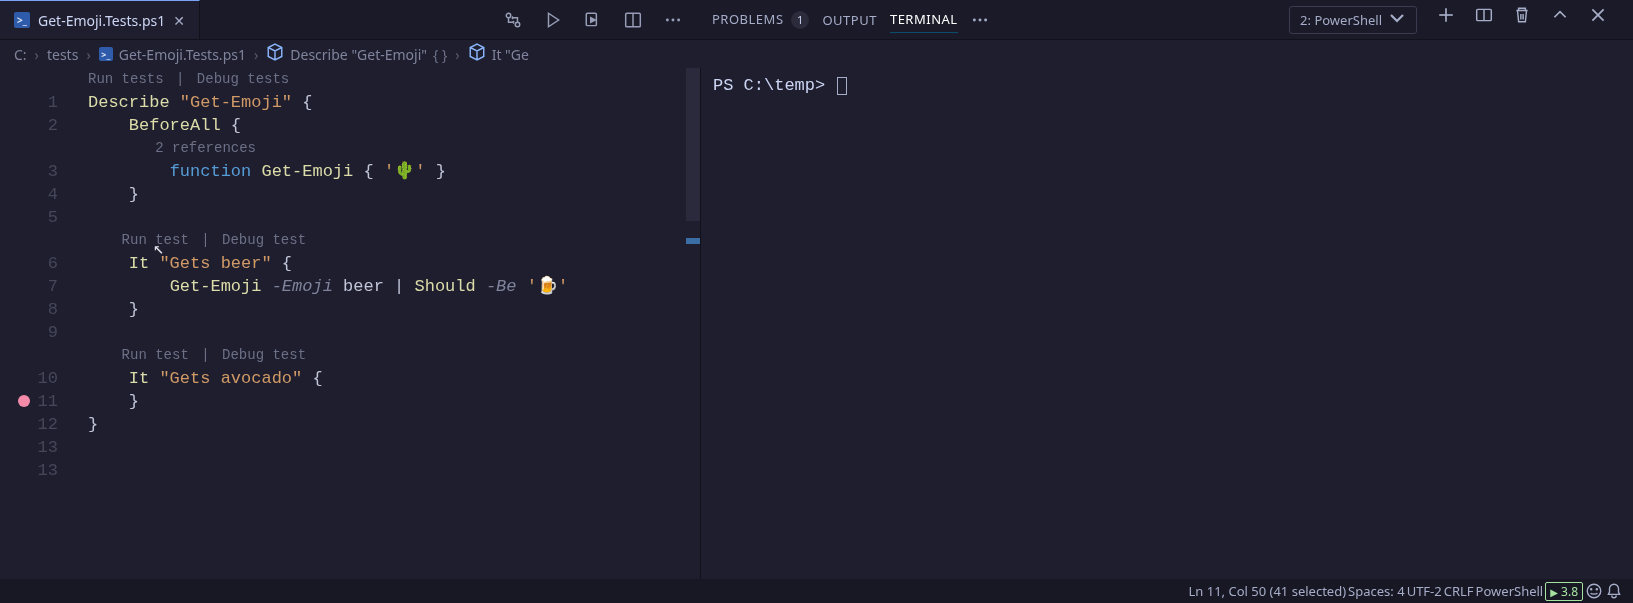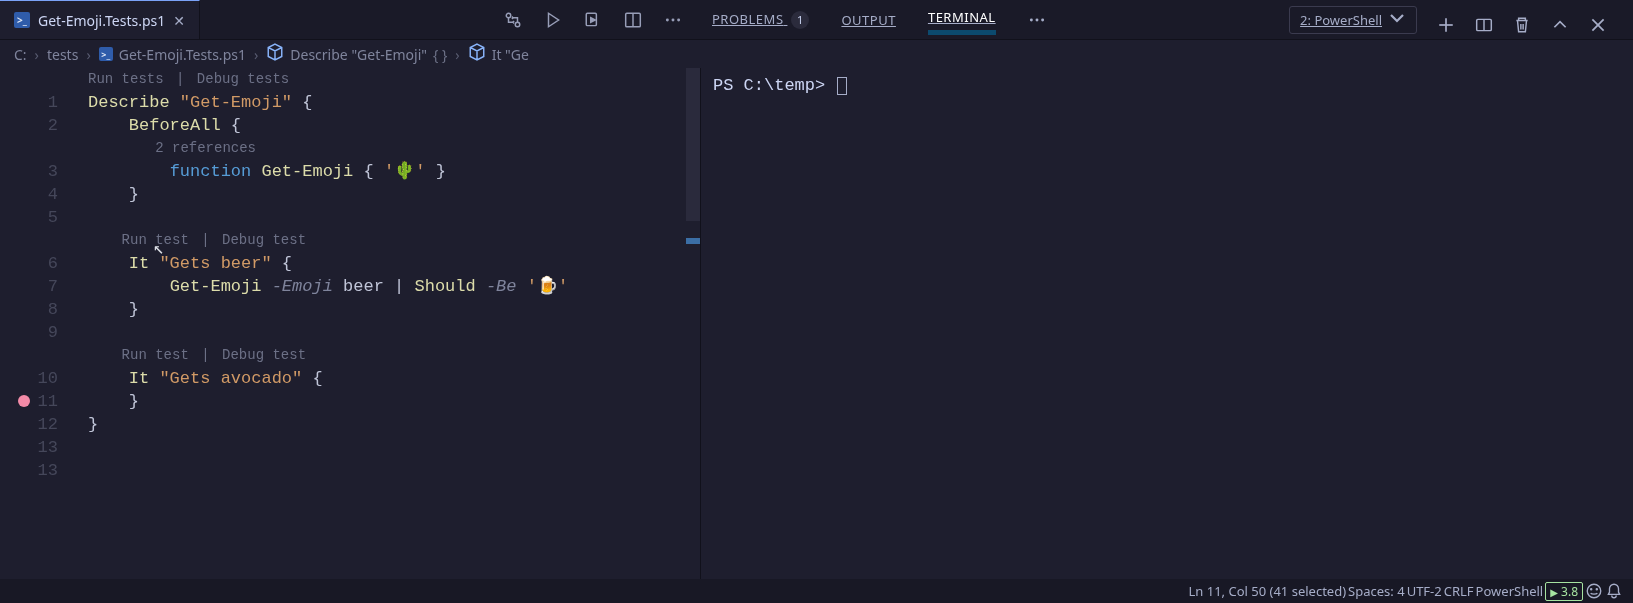--- a/index.html
+++ b/index.html
@@ -51,34 +51,33 @@
   gap: 22px;
   padding-right: 18px;
   color: #a6adc8;
 }
 .editor-actions .icon { cursor: pointer; opacity: .9; }
 .panel-tabs-region {
   flex: 1;
   display: flex;
   align-items: center;
   padding: 0 12px;
-  gap: 32px;
+  gap: 13px;
   color: #a6adc8;
   font-size: 13px;
-  text-decoration: underline;
 }
 .panel-tab { cursor: pointer; padding: 4px 0; letter-spacing: .5px; }
-.panel-tab.active { color: #fff; border-bottom: 5px solid #0c4a6e; }
+.panel-tab.active { color: #fff; border-bottom: 1px solid #0c4a6e; }
 .badge {
   display: inline-block; min-width: 18px; height: 18px; border-radius: 9px;
   background: #2b2b3c; color: #cdd6f4; font-size: 11px; text-align: center;
   line-height: 18px; margin-left: 4px;
 }
 .panel-actions {
-  display: flex; align-items: flex-end; gap: 20px; color: #a6adc8; margin-left: auto;
+  display: flex; align-items: flex-start; gap: 20px; color: #a6adc8; margin-left: auto;
   padding-right: 14px;
 }
 .term-select {
   display: flex; align-items: center; gap: 6px; border: 1px solid #3b3b4f;
   border-radius: 3px; padding: 2px 10px; font-size: 13px; cursor: pointer;
 }
 .panel-actions .icon { cursor: pointer; }
 
 
 .breadcrumbs {

